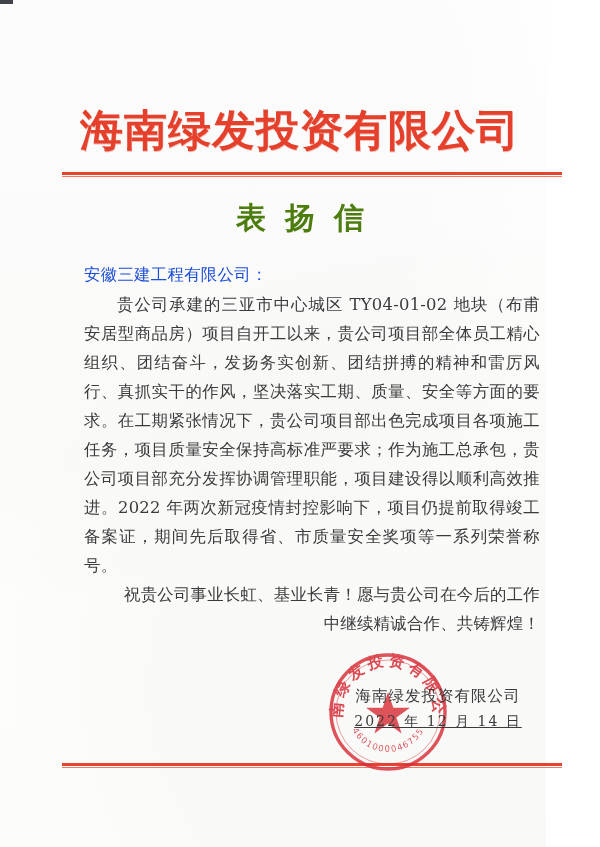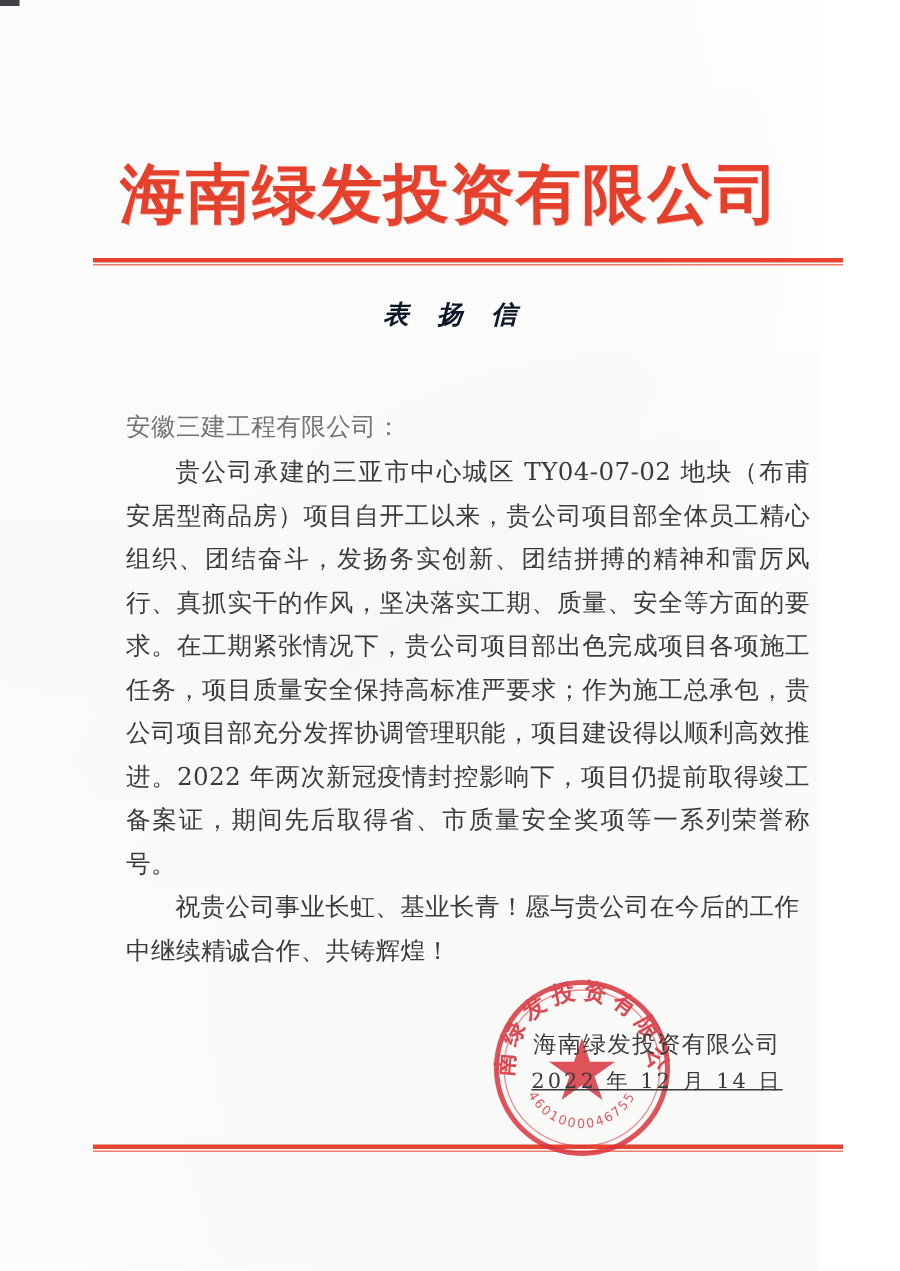--- a/index.html
+++ b/index.html
@@ -94,55 +94,54 @@
 
   
   .doc-title {
     position: absolute;
     left: 0;
     top: 198px;
     width: 600px;
     text-align: center;
     font-family: "DejaVu Serif", serif;
     font-weight: 700;
-    font-size: 17px;
-    color: #0f172a;
+    font-size: 30px;
+    color: #4d7c0f;
     letter-spacing: 19px;
     text-indent: 19px;
-    font-style: italic;
   }
 
   
   .body-block {
     position: absolute;
     left: 84px;
     top: 256px;
     width: 456px;
   }
   .salutation {
     font-size: 16.4px;
     line-height: 29px;
-    color: #737373;
+    color: #1d4ed8;
     letter-spacing: 0.3px;
-    margin: 14px 0 1px 0;
+    margin: 4px 0 1px 0;
     font-family: "DejaVu Serif", serif;
   }
   .para {
     font-size: 16.4px;
     line-height: 29px;
     color: #3b3b3b;
     letter-spacing: 0.25px;
     margin: 0;
     text-align: justify;
     text-justify: inter-character;
     text-indent: 33px;
     font-family: "DejaVu Serif", serif;
   }
   .para.last-loose {
-    text-align: left;
+    text-align: right;
   }
 
   
   .signature {
     position: absolute;
     left: 330px;
     top: 684px;
     width: 216px;
     text-align: center;
     z-index: 3;
@@ -191,21 +190,21 @@
 
   <div class="rule-top">
     <div class="rule-thick"></div>
     <div class="rule-thin"></div>
   </div>
 
   <div class="doc-title">表扬信</div>
 
   <div class="body-block">
     <p class="salutation">安徽三建工程有限公司：</p>
-    <p class="para">贵公司承建的三亚市中心城区 TY04-07-02 地块（布甫安居型商品房）项目自开工以来，贵公司项目部全体员工精心组织、团结奋斗，发扬务实创新、团结拼搏的精神和雷厉风行、真抓实干的作风，坚决落实工期、质量、安全等方面的要求。在工期紧张情况下，贵公司项目部出色完成项目各项施工任务，项目质量安全保持高标准严要求；作为施工总承包，贵公司项目部充分发挥协调管理职能，项目建设得以顺利高效推进。2022 年两次新冠疫情封控影响下，项目仍提前取得竣工备案证，期间先后取得省、市质量安全奖项等一系列荣誉称号。</p>
+    <p class="para">贵公司承建的三亚市中心城区 TY04-01-02 地块（布甫安居型商品房）项目自开工以来，贵公司项目部全体员工精心组织、团结奋斗，发扬务实创新、团结拼搏的精神和雷厉风行、真抓实干的作风，坚决落实工期、质量、安全等方面的要求。在工期紧张情况下，贵公司项目部出色完成项目各项施工任务，项目质量安全保持高标准严要求；作为施工总承包，贵公司项目部充分发挥协调管理职能，项目建设得以顺利高效推进。2022 年两次新冠疫情封控影响下，项目仍提前取得竣工备案证，期间先后取得省、市质量安全奖项等一系列荣誉称号。</p>
     <p class="para last-loose">祝贵公司事业长虹、基业长青！愿与贵公司在今后的工作中继续精诚合作、共铸辉煌！</p>
   </div>
 
   <div class="seal">
     <svg width="124" height="124" viewBox="0 0 124 124" xmlns="http://www.w3.org/2000/svg">
       <defs>
         <path id="sealArcTop" d="M 16,62 A 46,46 0 0 1 108,62" fill="none"></path>
         <path id="sealArcBottom" d="M 22,62 A 40,40 0 0 0 102,62" fill="none"></path>
       </defs>
       <circle cx="62" cy="62" r="57" fill="none" stroke="#d8303a" stroke-width="3.4" opacity="0.95"></circle>

